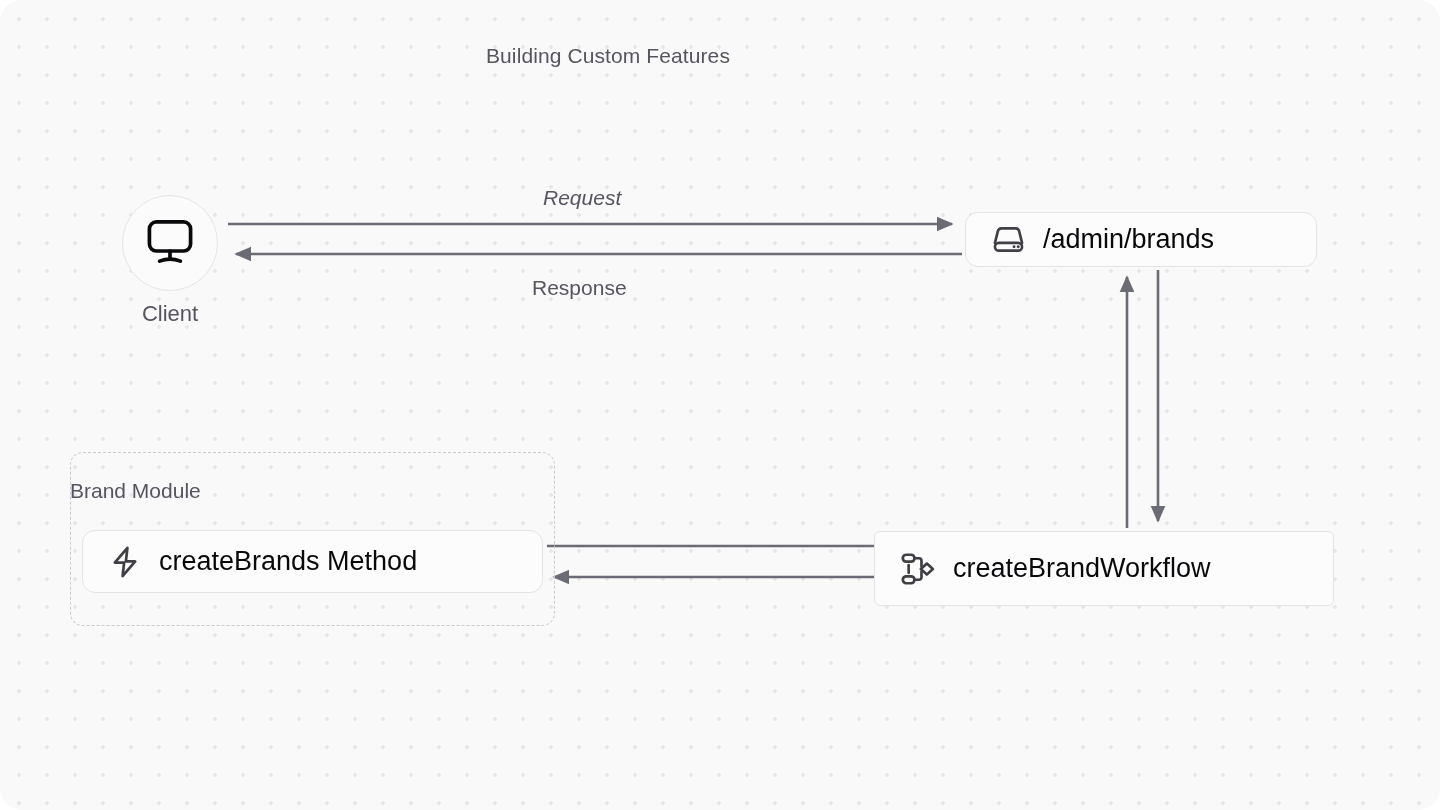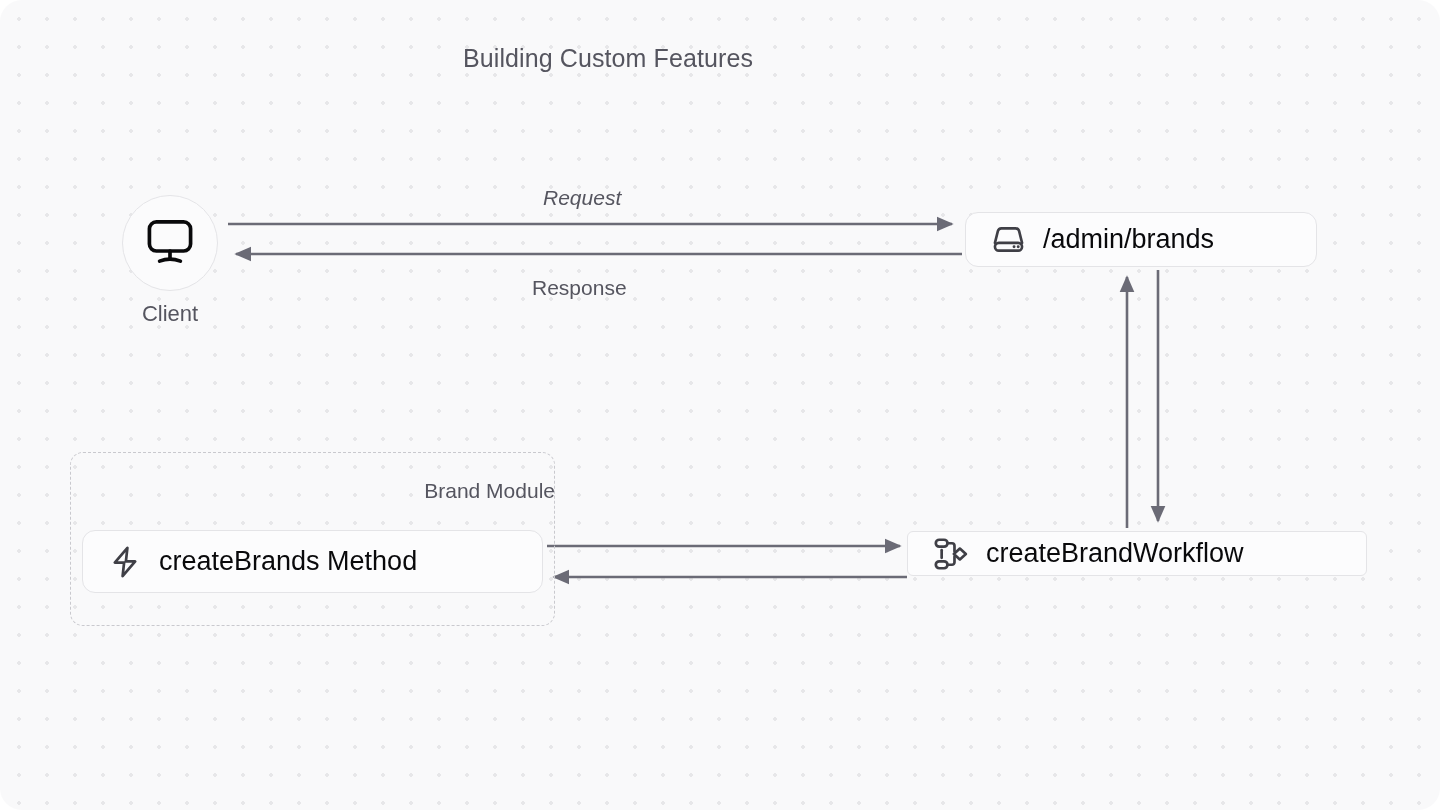--- a/index.html
+++ b/index.html
@@ -26,21 +26,21 @@
     overflow: hidden;
   }
 
   
   #diagram-title {
     position: absolute;
     left: 0;
     top: 44px;
     width: 1216px;
     text-align: center;
-    font-size: 25px;
+    font-size: 21px;
     color: #55555f;
     letter-spacing: 0.1px;
   }
 
   
   #connectors {
     position: absolute;
     left: 0;
     top: 0;
     width: 1440px;
@@ -100,24 +100,24 @@
   }
 
   #endpoint-node {
     left: 965px;
     top: 212px;
     width: 352px;
     height: 55px;
   }
 
   #workflow-node {
-    left: 907px;
+    left: 874px;
     top: 531px;
     width: 460px;
-    height: 45px;
+    height: 75px;
     border-radius: 6px;
   }
 
   #method-node {
     left: 82px;
     top: 530px;
     width: 461px;
     height: 63px;
   }
 
@@ -131,21 +131,21 @@
     box-sizing: border-box;
     border: 1.5px dashed #c9c9ce;
     border-radius: 13px;
     background: transparent;
   }
   #brand-module-label {
     position: absolute;
     left: 70px;
     top: 479px;
     width: 485px;
-    text-align: right;
+    text-align: left;
     font-size: 21px;
     color: #55555f;
   }
 
   
   .edge-label {
     position: absolute;
     font-size: 21px;
     color: #55555f;
     white-space: nowrap;

